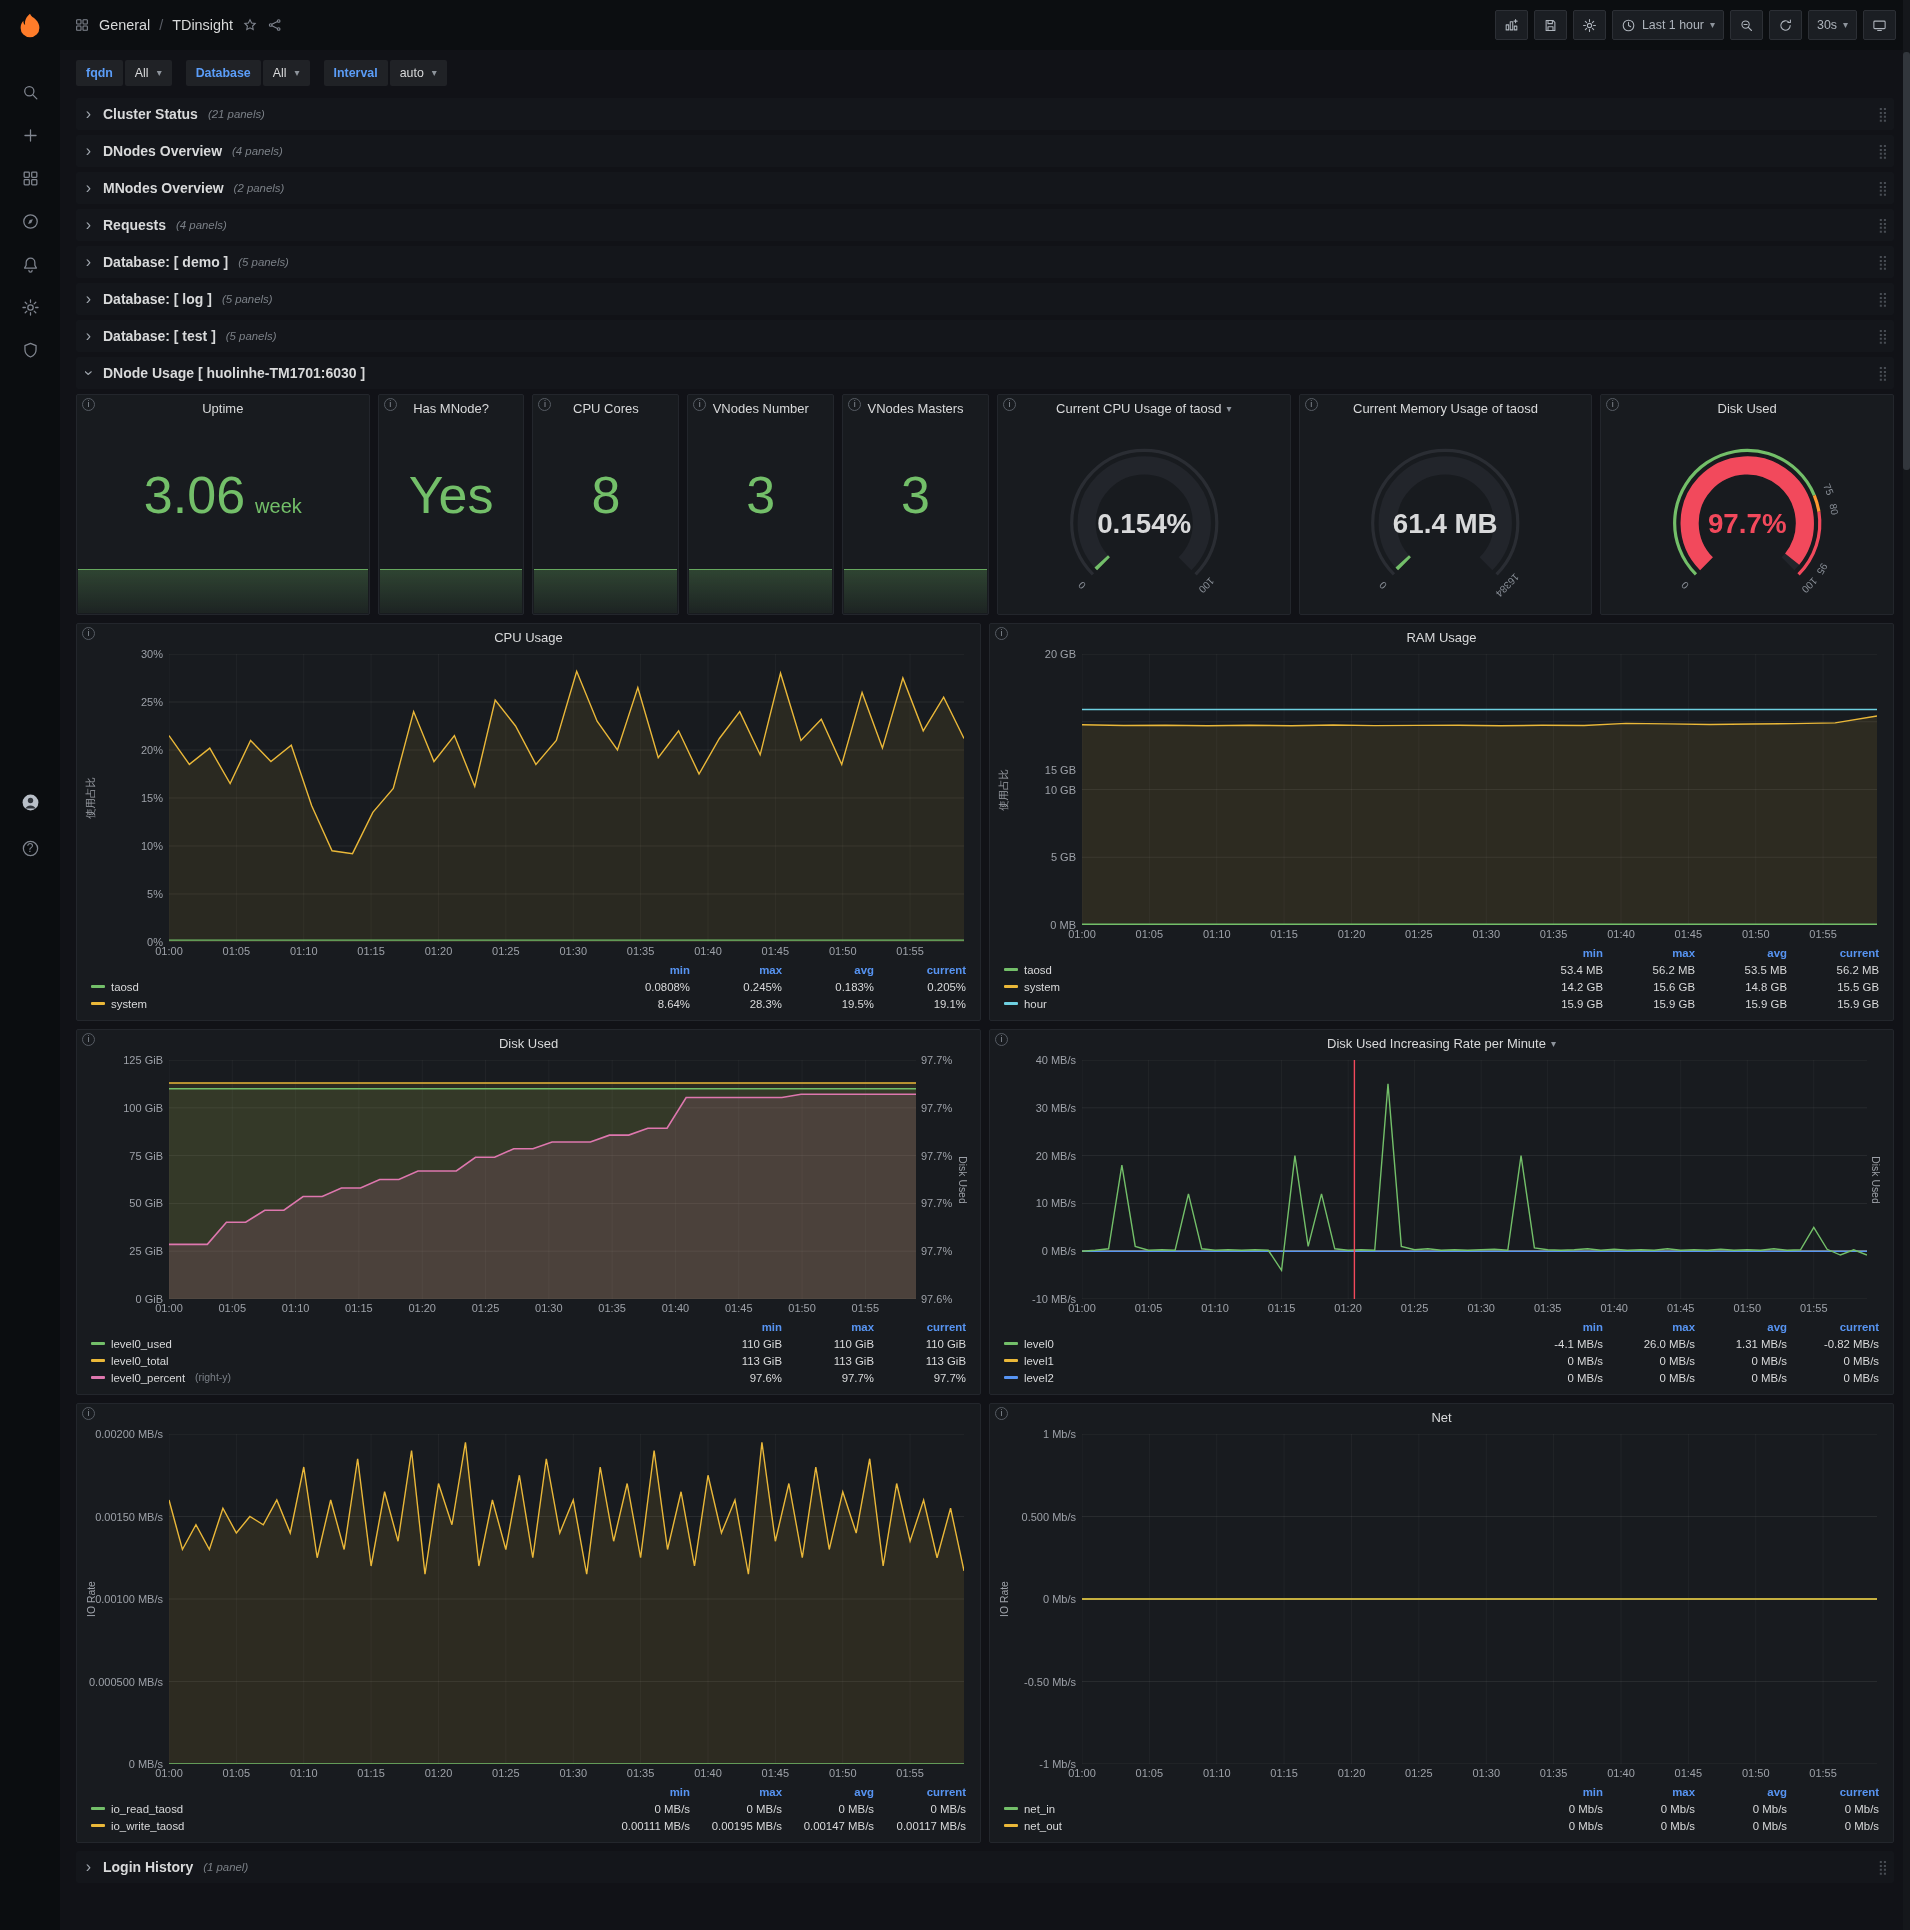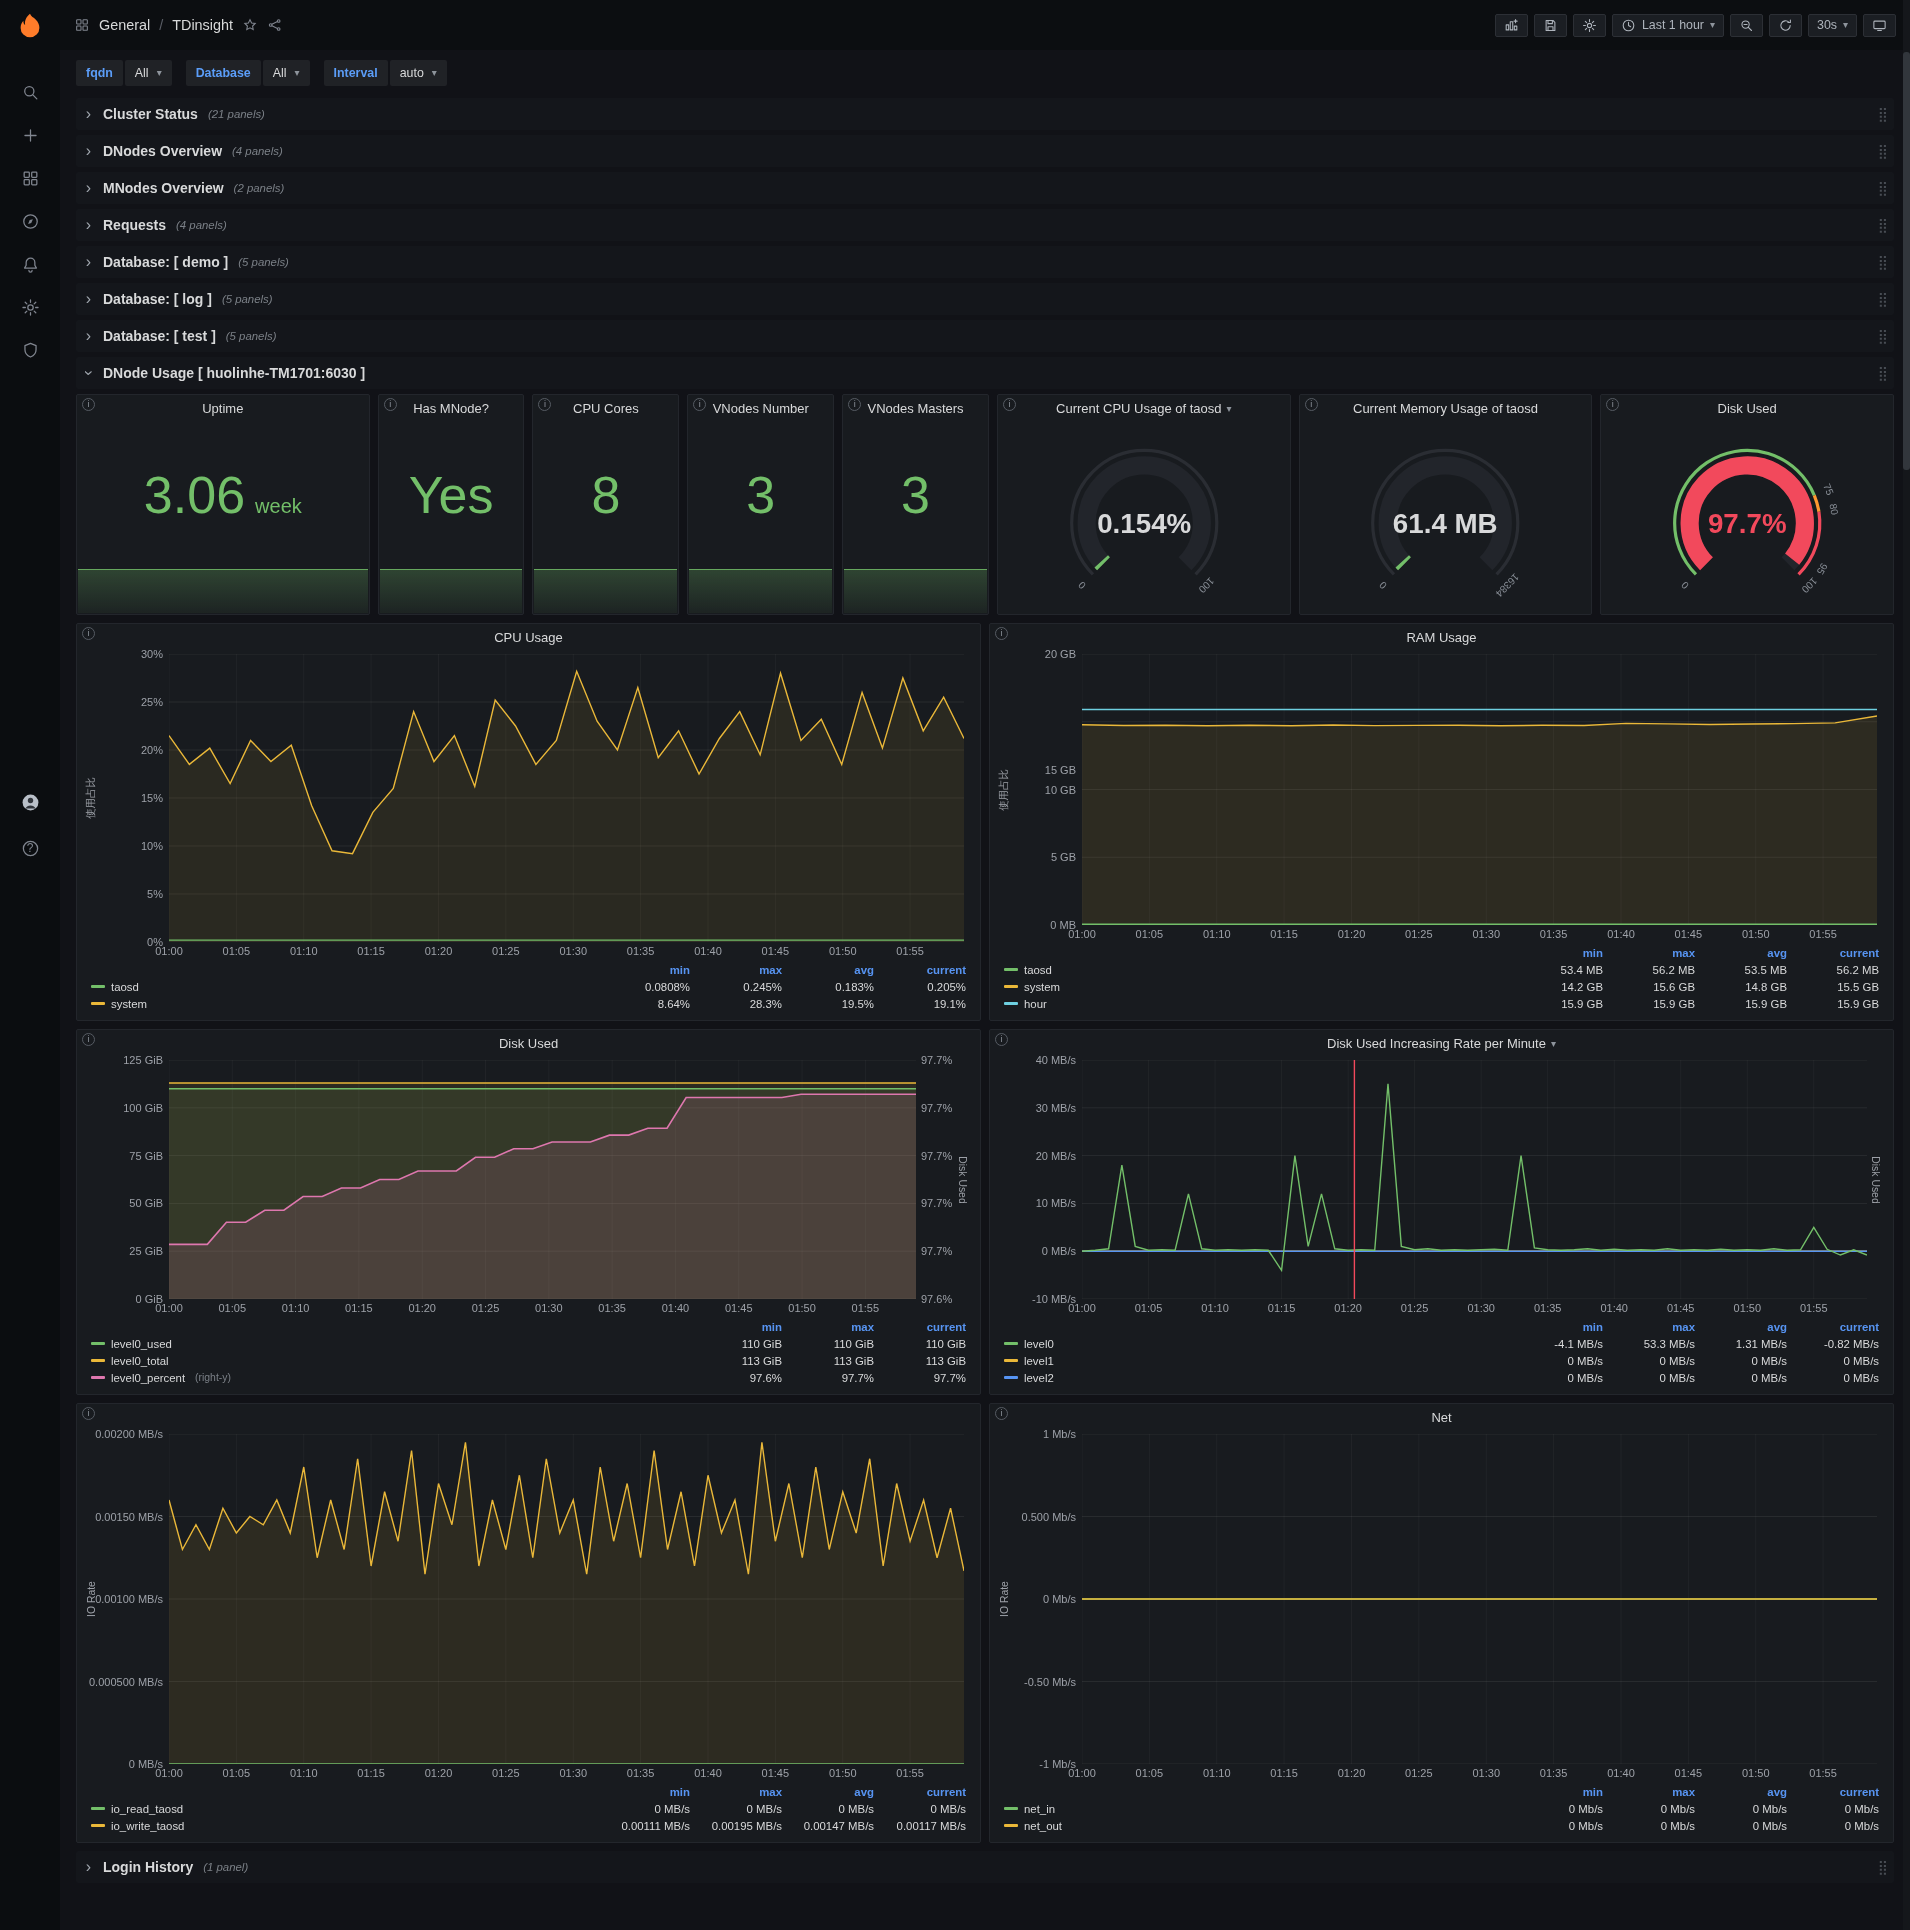--- a/index.html
+++ b/index.html
@@ -16,21 +16,21 @@
 .qwrap{position:relative}
 .qmark{position:absolute;inset:0;display:flex;align-items:center;justify-content:center;font-size:12px;color:#818690}
 
 .main{flex:1;display:flex;flex-direction:column;min-width:0;position:relative}
 .topnav{height:50px;display:flex;align-items:center;justify-content:space-between;padding:0 14px;background:#0c0e11;flex:none}
 .crumbs{display:flex;align-items:center;gap:9px;font-size:14.4px}
 .crumbs svg{width:16px;height:16px;stroke:#818690;fill:none;stroke-width:1.6}
 .crumb{color:#d8d9da;cursor:pointer}
 .crumb-sep{color:#5a5e66}
 .nav-actions{display:flex;align-items:center;gap:6px}
-.navbtn{height:23px;min-width:30px;display:inline-flex;align-items:center;justify-content:center;gap:6px;padding:0 8px;background:#1b1e23;border:1px solid #2c2f35;border-radius:2px;color:#aeb4bc;font-size:12.4px;cursor:pointer;white-space:nowrap}
+.navbtn{height:30px;min-width:30px;display:inline-flex;align-items:center;justify-content:center;gap:6px;padding:0 8px;background:#1b1e23;border:1px solid #2c2f35;border-radius:2px;color:#aeb4bc;font-size:12.4px;cursor:pointer;white-space:nowrap}
 .navbtn svg{width:15px;height:15px;stroke:currentColor;fill:none;stroke-width:1.7;stroke-linecap:round;stroke-linejoin:round}
 .caret{font-size:10px;color:#8e949c;line-height:1}
 
 .varbar{height:46px;display:flex;align-items:center;gap:14px;padding:0 16px;flex:none}
 .var{display:flex;align-items:center;gap:2px}
 .var-label{height:26px;display:flex;align-items:center;padding:0 10px;background:#202226;color:#5b9df8;font-size:12.4px;font-weight:700;border-radius:2px;cursor:pointer}
 .var-value{height:26px;display:flex;align-items:center;gap:8px;padding:0 10px;background:#202226;color:#d8d9da;font-size:12.4px;border-radius:2px;cursor:pointer}
 
 .dash{flex:1;padding:2px 16px 0;min-height:0}
 .row-bar{height:32px;margin-bottom:5px;display:flex;align-items:center;gap:8px;padding:0 6px;cursor:pointer;border-radius:2px;background:#14161b}
@@ -802,21 +802,21 @@
                   <span class="lval">max</span>
                   <span class="lval">avg</span>
                   <span class="lval">current</span>
                 </div>
                 <div class="lrow">
                   <span class="lname">
                     <span class="swatch" style="background: rgb(115, 191, 105);"></span>
                     <span class="sname">level0</span>
                   </span>
                   <span class="lval">-4.1 MB/s</span>
-                  <span class="lval">53.3 MB/s</span>
+                  <span class="lval">26.0 MB/s</span>
                   <span class="lval">1.31 MB/s</span>
                   <span class="lval">-0.82 MB/s</span>
                 </div>
                 <div class="lrow">
                   <span class="lname">
                     <span class="swatch" style="background: rgb(234, 184, 57);"></span>
                     <span class="sname">level1</span>
                   </span>
                   <span class="lval">0 MB/s</span>
                   <span class="lval">0 MB/s</span>

